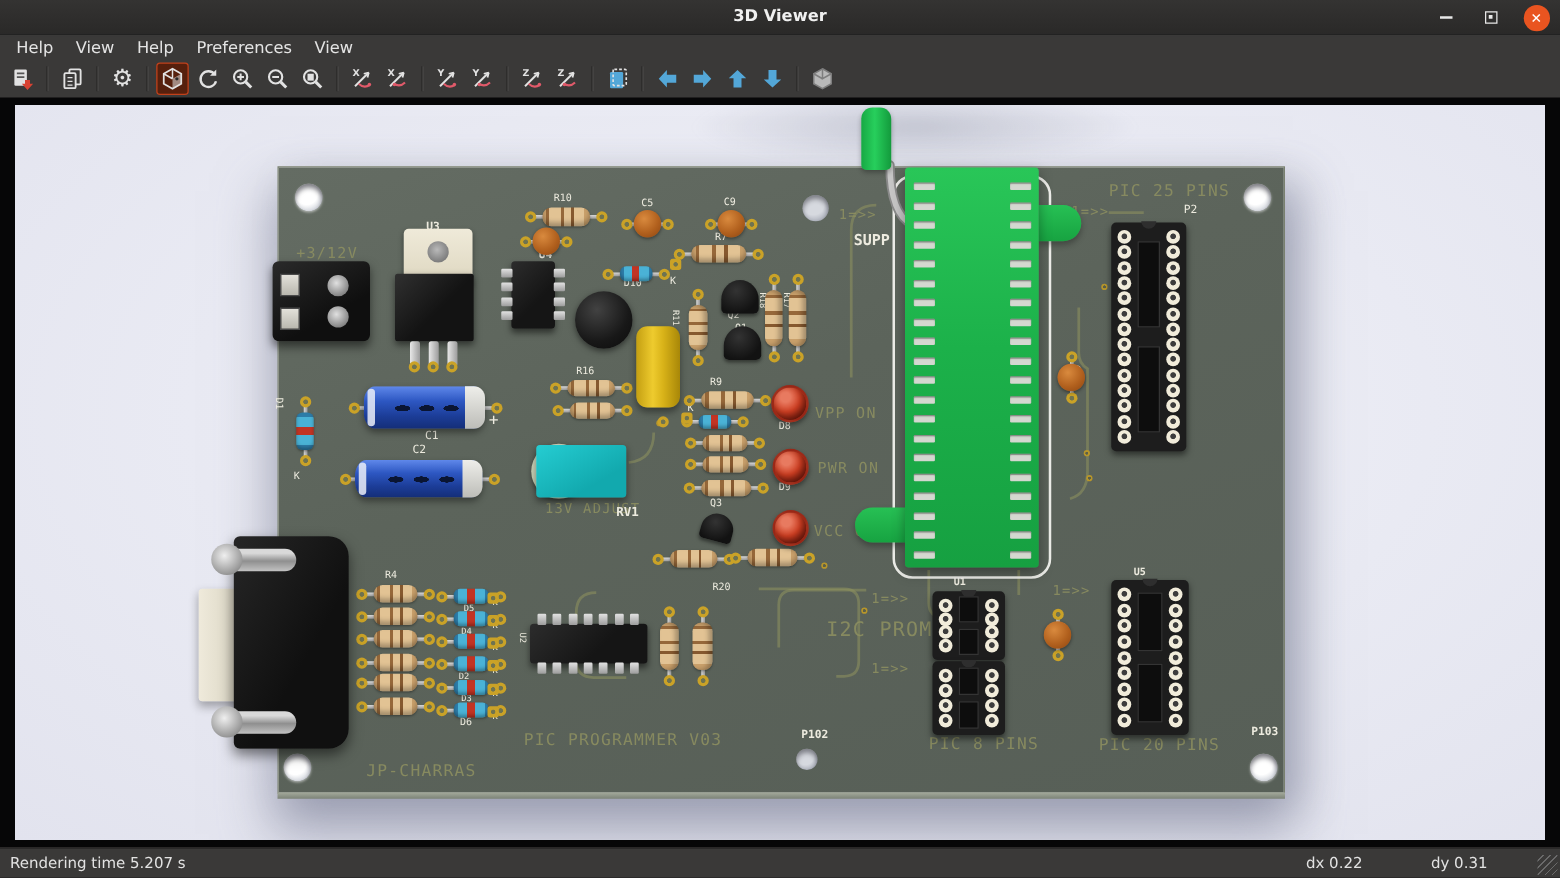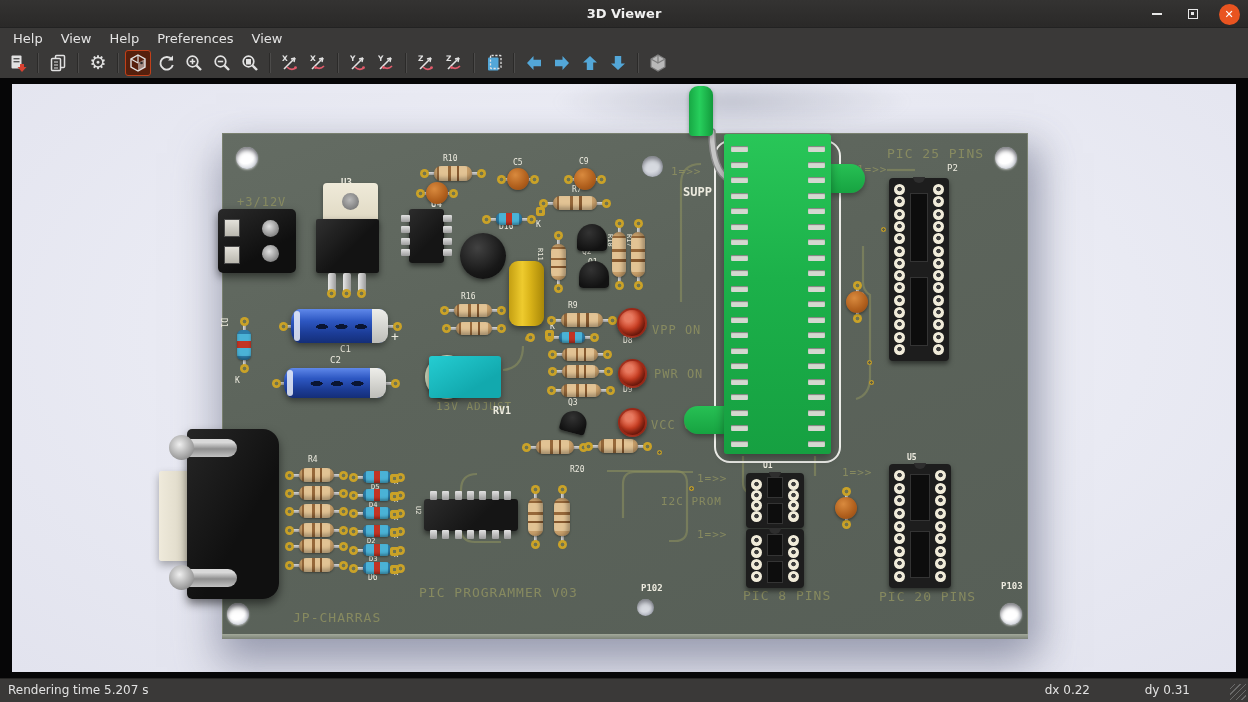--- a/index.html
+++ b/index.html
@@ -413,21 +413,21 @@
           <div class="via" style="left:302px;top:202px"></div>
           <div class="via" style="left:646px;top:246px"></div>
           <div class="silk silk-o" style="left:14px;top:62px;font-size:12px;">+3/12V</div>
           <div class="silk silk-o" style="left:664px;top:13px;font-size:13px;">PIC 25 PINS</div>
           <div class="silk silk-o" style="left:634px;top:30px;font-size:11px;">1=&gt;&gt;</div>
           <div class="silk silk-o" style="left:448px;top:32px;font-size:11px;">1=&gt;&gt;</div>
           <div class="silk silk-w" style="left:460px;top:52px;font-size:12px;font-weight:bold;">SUPP</div>
           <div class="silk silk-o" style="left:429px;top:190px;font-size:12px;">VPP ON</div>
           <div class="silk silk-o" style="left:431px;top:234px;font-size:12px;">PWR ON</div>
           <div class="silk silk-o" style="left:428px;top:285px;font-size:12px;">VCC ON</div>
-          <div class="silk silk-o" style="left:438px;top:362px;font-size:11px;">I2C PROM</div>
+          <div class="silk silk-o" style="left:438px;top:362px;font-size:16px;">I2C PROM</div>
           <div class="silk silk-o" style="left:474px;top:339px;font-size:11px;">1=&gt;&gt;</div>
           <div class="silk silk-o" style="left:619px;top:333px;font-size:11px;">1=&gt;&gt;</div>
           <div class="silk silk-o" style="left:474px;top:395px;font-size:11px;">1=&gt;&gt;</div>
           <div class="silk silk-o" style="left:520px;top:455px;font-size:13px;">PIC 8 PINS</div>
           <div class="silk silk-o" style="left:656px;top:456px;font-size:13px;">PIC 20 PINS</div>
           <div class="silk silk-o" style="left:196px;top:452px;font-size:13px;">PIC PROGRAMMER V03</div>
           <div class="silk silk-o" style="left:70px;top:477px;font-size:13px;">JP-CHARRAS</div>
           <div class="silk silk-o" style="left:213px;top:267px;font-size:11px;">13V ADJUST</div>
           <div class="silk silk-w" style="left:686px;top:30px;font-size:9px;font-weight:normal;padding-left:38px;">P2</div>
           <div class="silk silk-w" style="left:10px;top:451px;font-size:9px;font-weight:bold;">P101</div>

